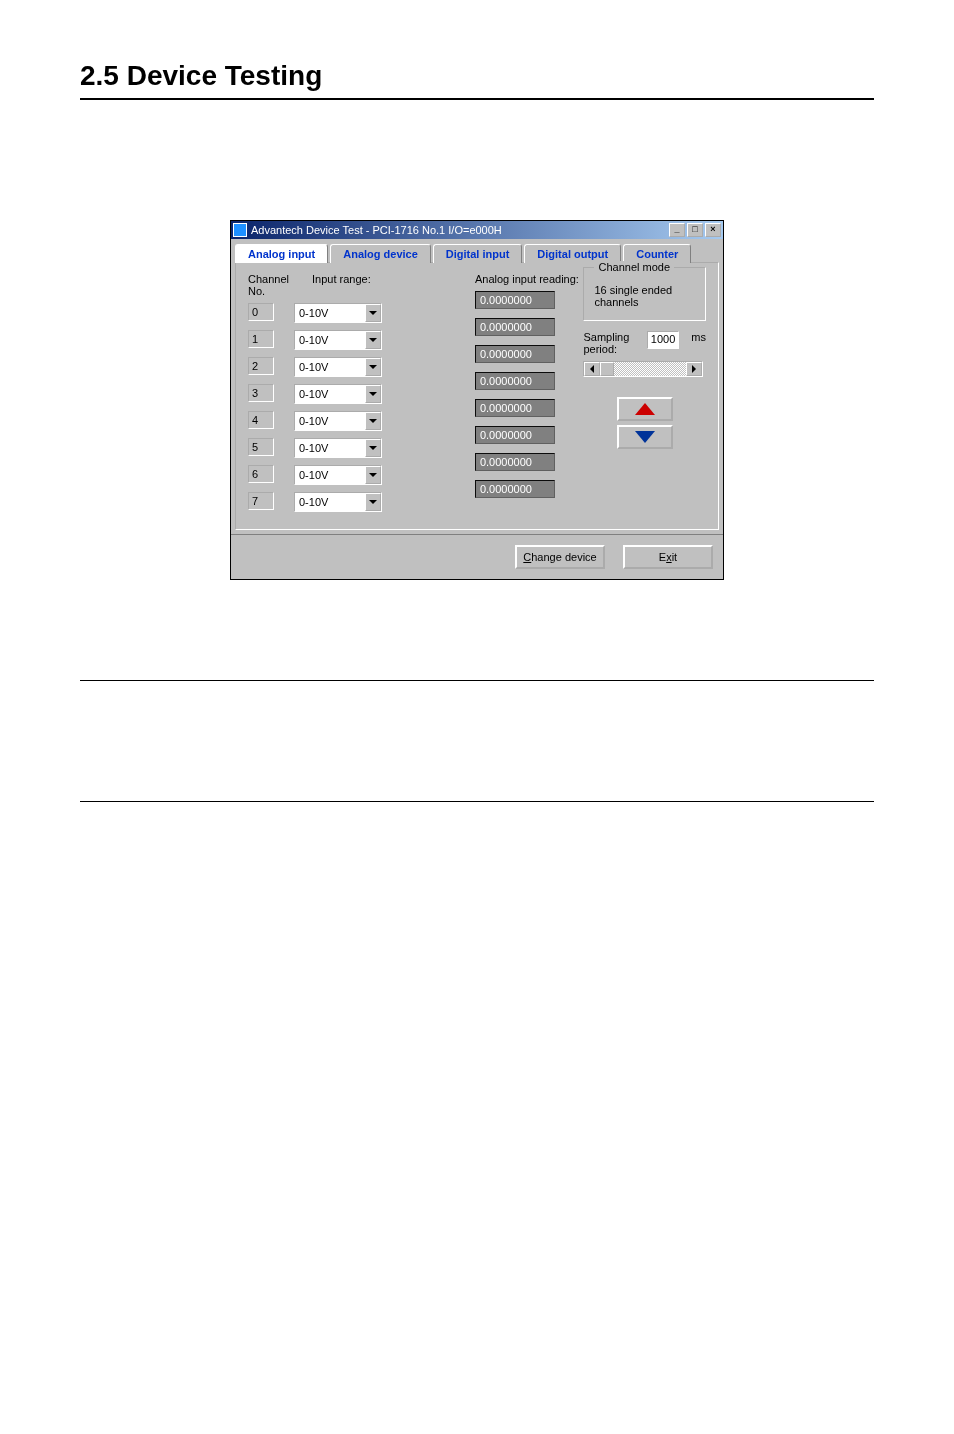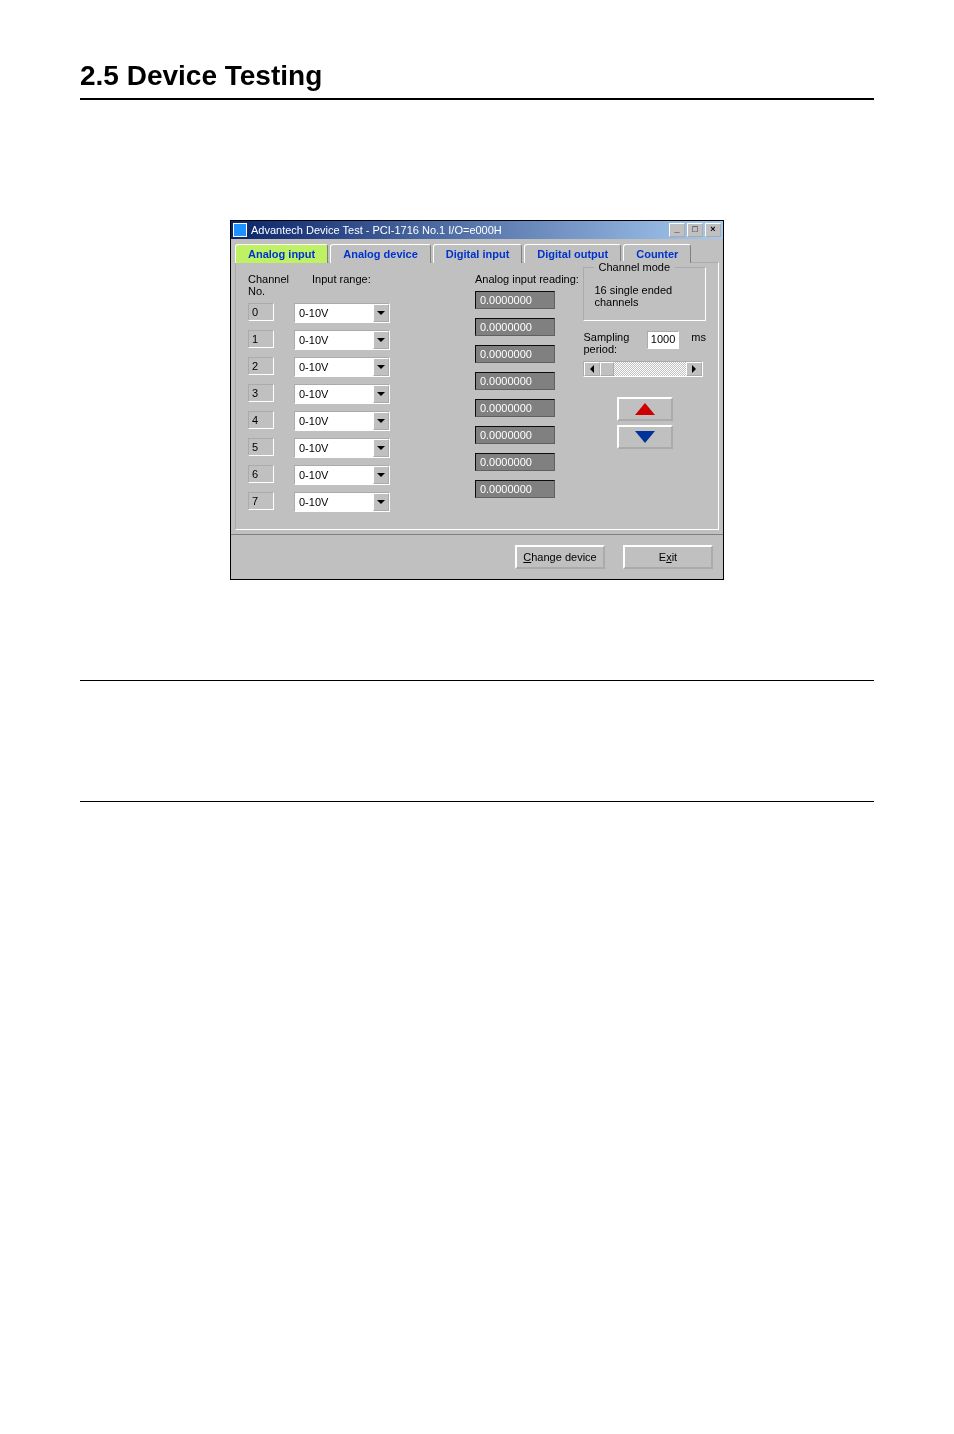--- a/index.html
+++ b/index.html
@@ -82,21 +82,21 @@
       font-size: 11px;
       border-radius: 3px 3px 0 0;
       margin-right: 2px;
       cursor: pointer;
       position: relative;
       top: 1px;
       border-top: 1px solid #fff;
       border-left: 1px solid #fff;
     }
     .tab.active {
-      background: #bef264;
+      background: #ffffff;
       font-weight: bold;
       color: #0033cc;
       z-index: 2;
       top: 1px;
     }
     .tab:not(.active) {
       color: #0033cc;
       font-weight: bold;
     }
     .tab-content {
@@ -134,21 +134,21 @@
       width: 26px;
       height: 18px;
       background: #c0c0c0;
       border: 1px inset #fff;
       text-align: left;
       padding: 2px 3px;
       font-size: 11px;
       margin-right: 20px;
     }
     .range-select {
-      width: 96px;
+      width: 88px;
       height: 20px;
       display: flex;
       border: 1px inset #fff;
       background: #fff;
       align-items: center;
     }
     .range-select-text {
       flex: 1;
       padding: 0 4px;
       font-size: 11px;

